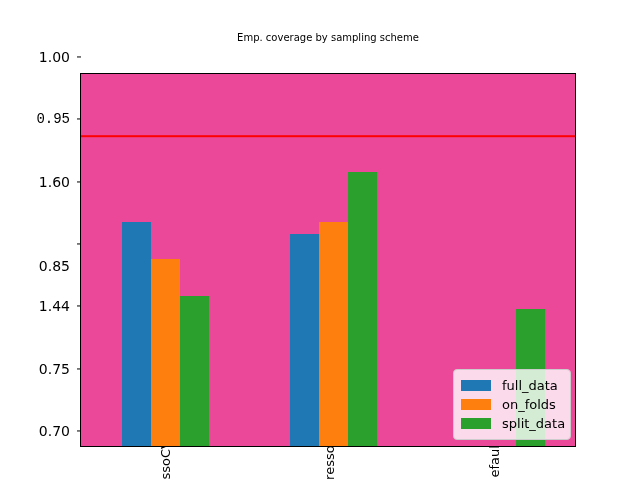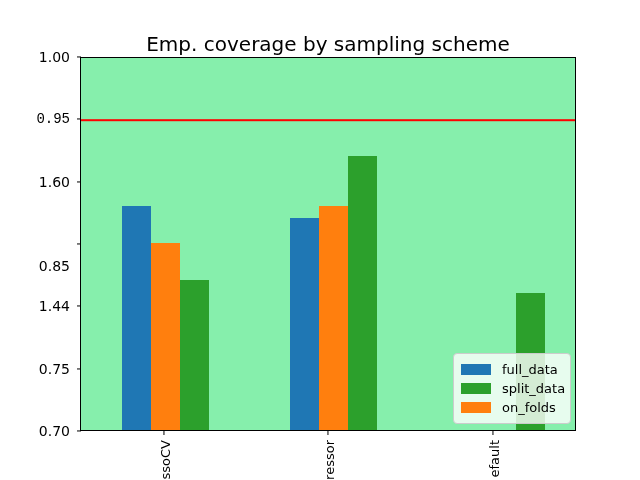--- a/index.html
+++ b/index.html
@@ -22,35 +22,35 @@
     background: #ffffff;
   }
 
   
   #chart-title {
     position: absolute;
     left: 80px;
     width: 496px;
     top: 32px;
     text-align: center;
-    font-size: 20px;
+    font-size: 10px;
     color: #000000;
     white-space: nowrap;
   }
 
   
   #axes {
     position: absolute;
     left: 80px;
-    top: 57px;
+    top: 73px;
     width: 496px;
     height: 374px;
     box-sizing: border-box;
     border: 1.1px solid #000000;
-    background: #86efac;
+    background: #ec4899;
     overflow: hidden;
   }
 
   
   .ytick-label {
     position: absolute;
     right: 570px;           
     text-align: right;
     font-size: 14px;
     line-height: 1;
@@ -176,23 +176,23 @@
     <div class="bar" style="left:435px; width:29px; height:137.2px; background:#2ca02c;"></div>
 
     <div id="threshold-line" style="top:62.3px;"></div>
 
     <div id="legend">
       <div class="legend-row">
         <span class="legend-swatch" style="background:#1f77b4;"></span>
         <span class="legend-text">full_data</span>
       </div>
       <div class="legend-row">
+        <span class="legend-swatch" style="background:#ff7f0e;"></span>
+        <span class="legend-text">on_folds</span>
+      </div>
+      <div class="legend-row">
         <span class="legend-swatch" style="background:#2ca02c;"></span>
         <span class="legend-text">split_data</span>
-      </div>
-      <div class="legend-row">
-        <span class="legend-swatch" style="background:#ff7f0e;"></span>
-        <span class="legend-text">on_folds</span>
       </div>
     </div>
 
   </div>
 </div>
 
 </body></html>

